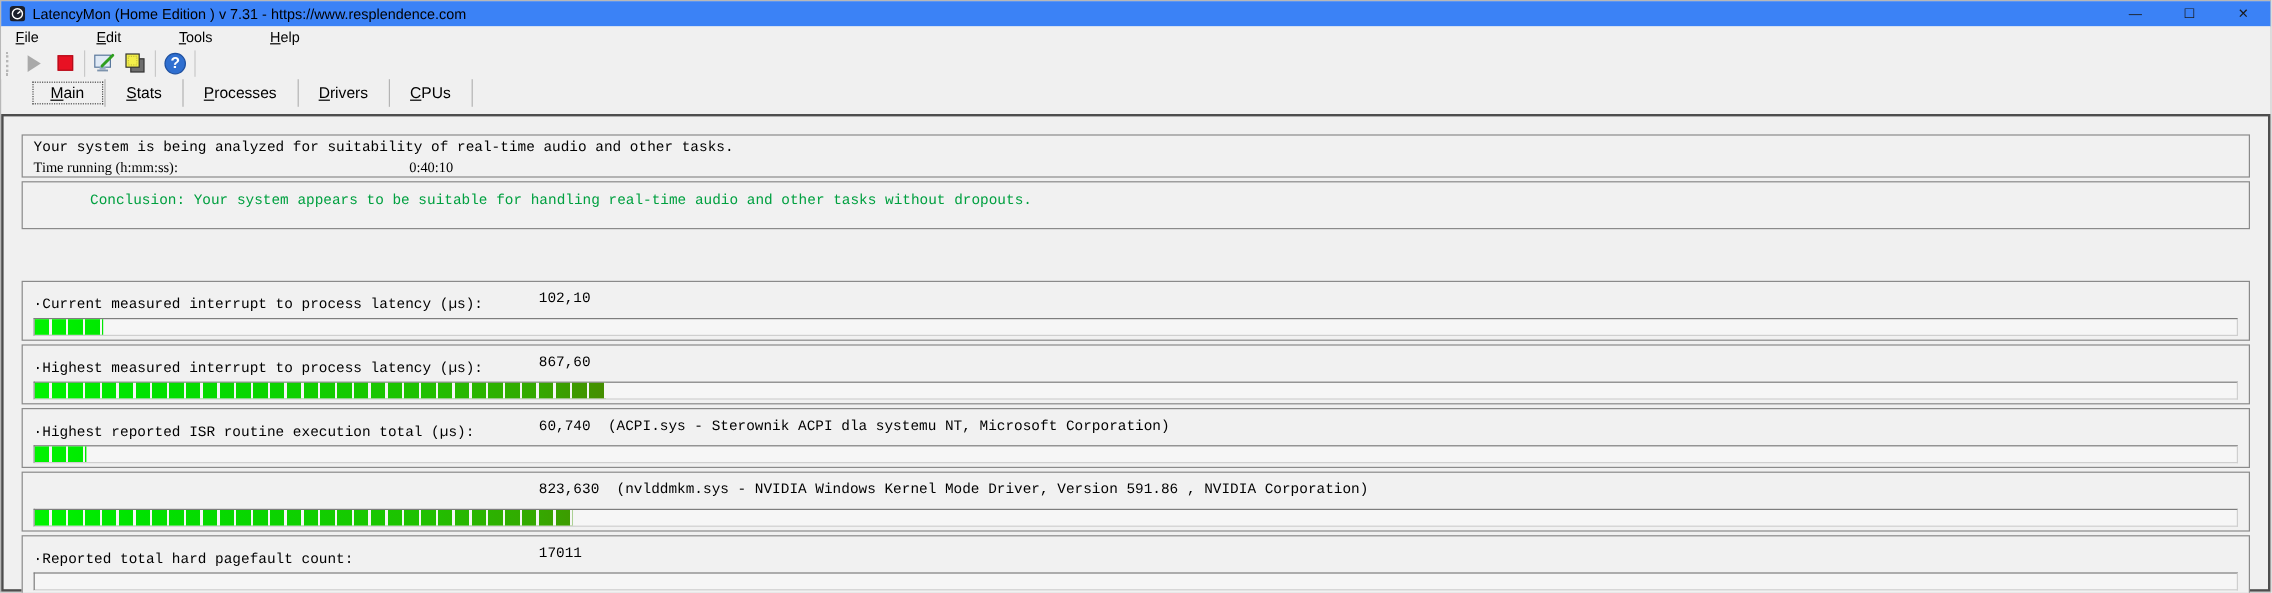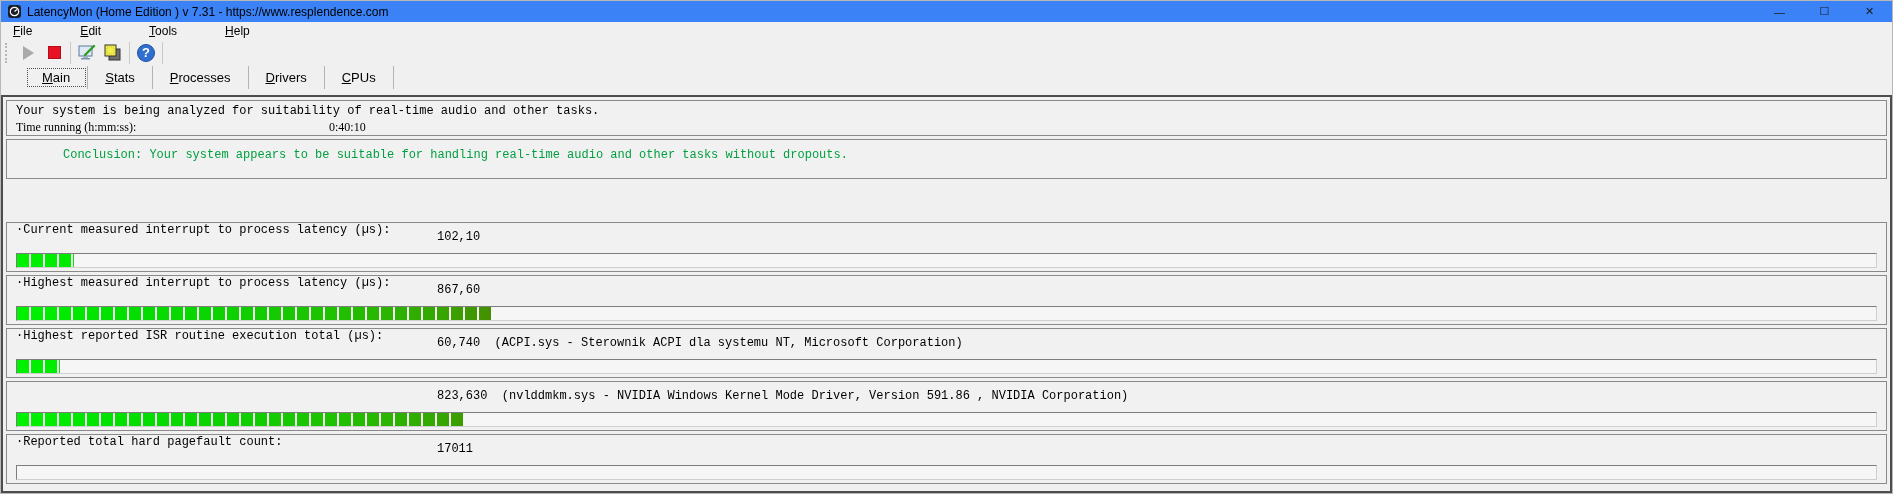--- a/index.html
+++ b/index.html
@@ -64,39 +64,39 @@
     height: 29px; display: flex; align-items: flex-start;
     font-size: 13px; padding-left: 2px; background: #f0f0f0; margin-left: 22px;
   }
   .tab { padding: 4px 17px; border-right: 1px solid #b4b4b4; position: relative; }
   .tab u { text-decoration: underline; }
   .tab.selected { outline: 1px dotted #4d4d4d; outline-offset: -3px; }
   
   .outer {
     position: absolute; left: 0; right: 0; top: 94px; bottom: 0;
     border: 2px solid #4d4d4d; background: #f0f0f0;
-    padding: 2px;
+    padding: 14px;
   }
   .panel {
     position: relative;
     border: 1px solid #8a8a8a;
     background: #f1f1f1;
     margin: 1px 1px 3px 1px;
     font-family: "Liberation Mono", "DejaVu Sans Mono", monospace;
     font-size: 12px; color: #000;
   }
   .info-panel { height: 36px; }
   .info-line1 { position: absolute; left: 9px; top: 3px; white-space: pre; }
   .info-time-label { position: absolute; left: 9px; top: 19px; white-space: pre; font-family: Liberation Serif, serif; }
   .info-time-value { position: absolute; left: 322px; top: 19px; white-space: pre; font-family: Liberation Serif, serif; }
   .conclusion-panel { height: 40px; }
   .conclusion-text { position: absolute; left: 9px; top: 8px; white-space: pre; margin-left: 47px; }
   .spacer { height: 39px; }
   .m-row { height: 50px; }
-  .m-label { position: absolute; left: 9px; top: 0; white-space: pre; }
+  .m-label { position: absolute; left: 9px; top: 12px; white-space: pre; }
   .m-valueinfo { position: absolute; left: 430px; top: 7px; white-space: pre; }
   .m-bar {
     position: absolute; left: 9px; right: 9px; top: 30px; height: 15px;
     border: 1px solid; border-color: #7d7d7d #cfcfcf #cfcfcf #7d7d7d;
     background: #f6f6f6;
   }
   .m-fill {
     height: 100%;
     background-image:
       repeating-linear-gradient(90deg, transparent 0px, transparent 12px, #f6f6f6 12px, #f6f6f6 14px),

